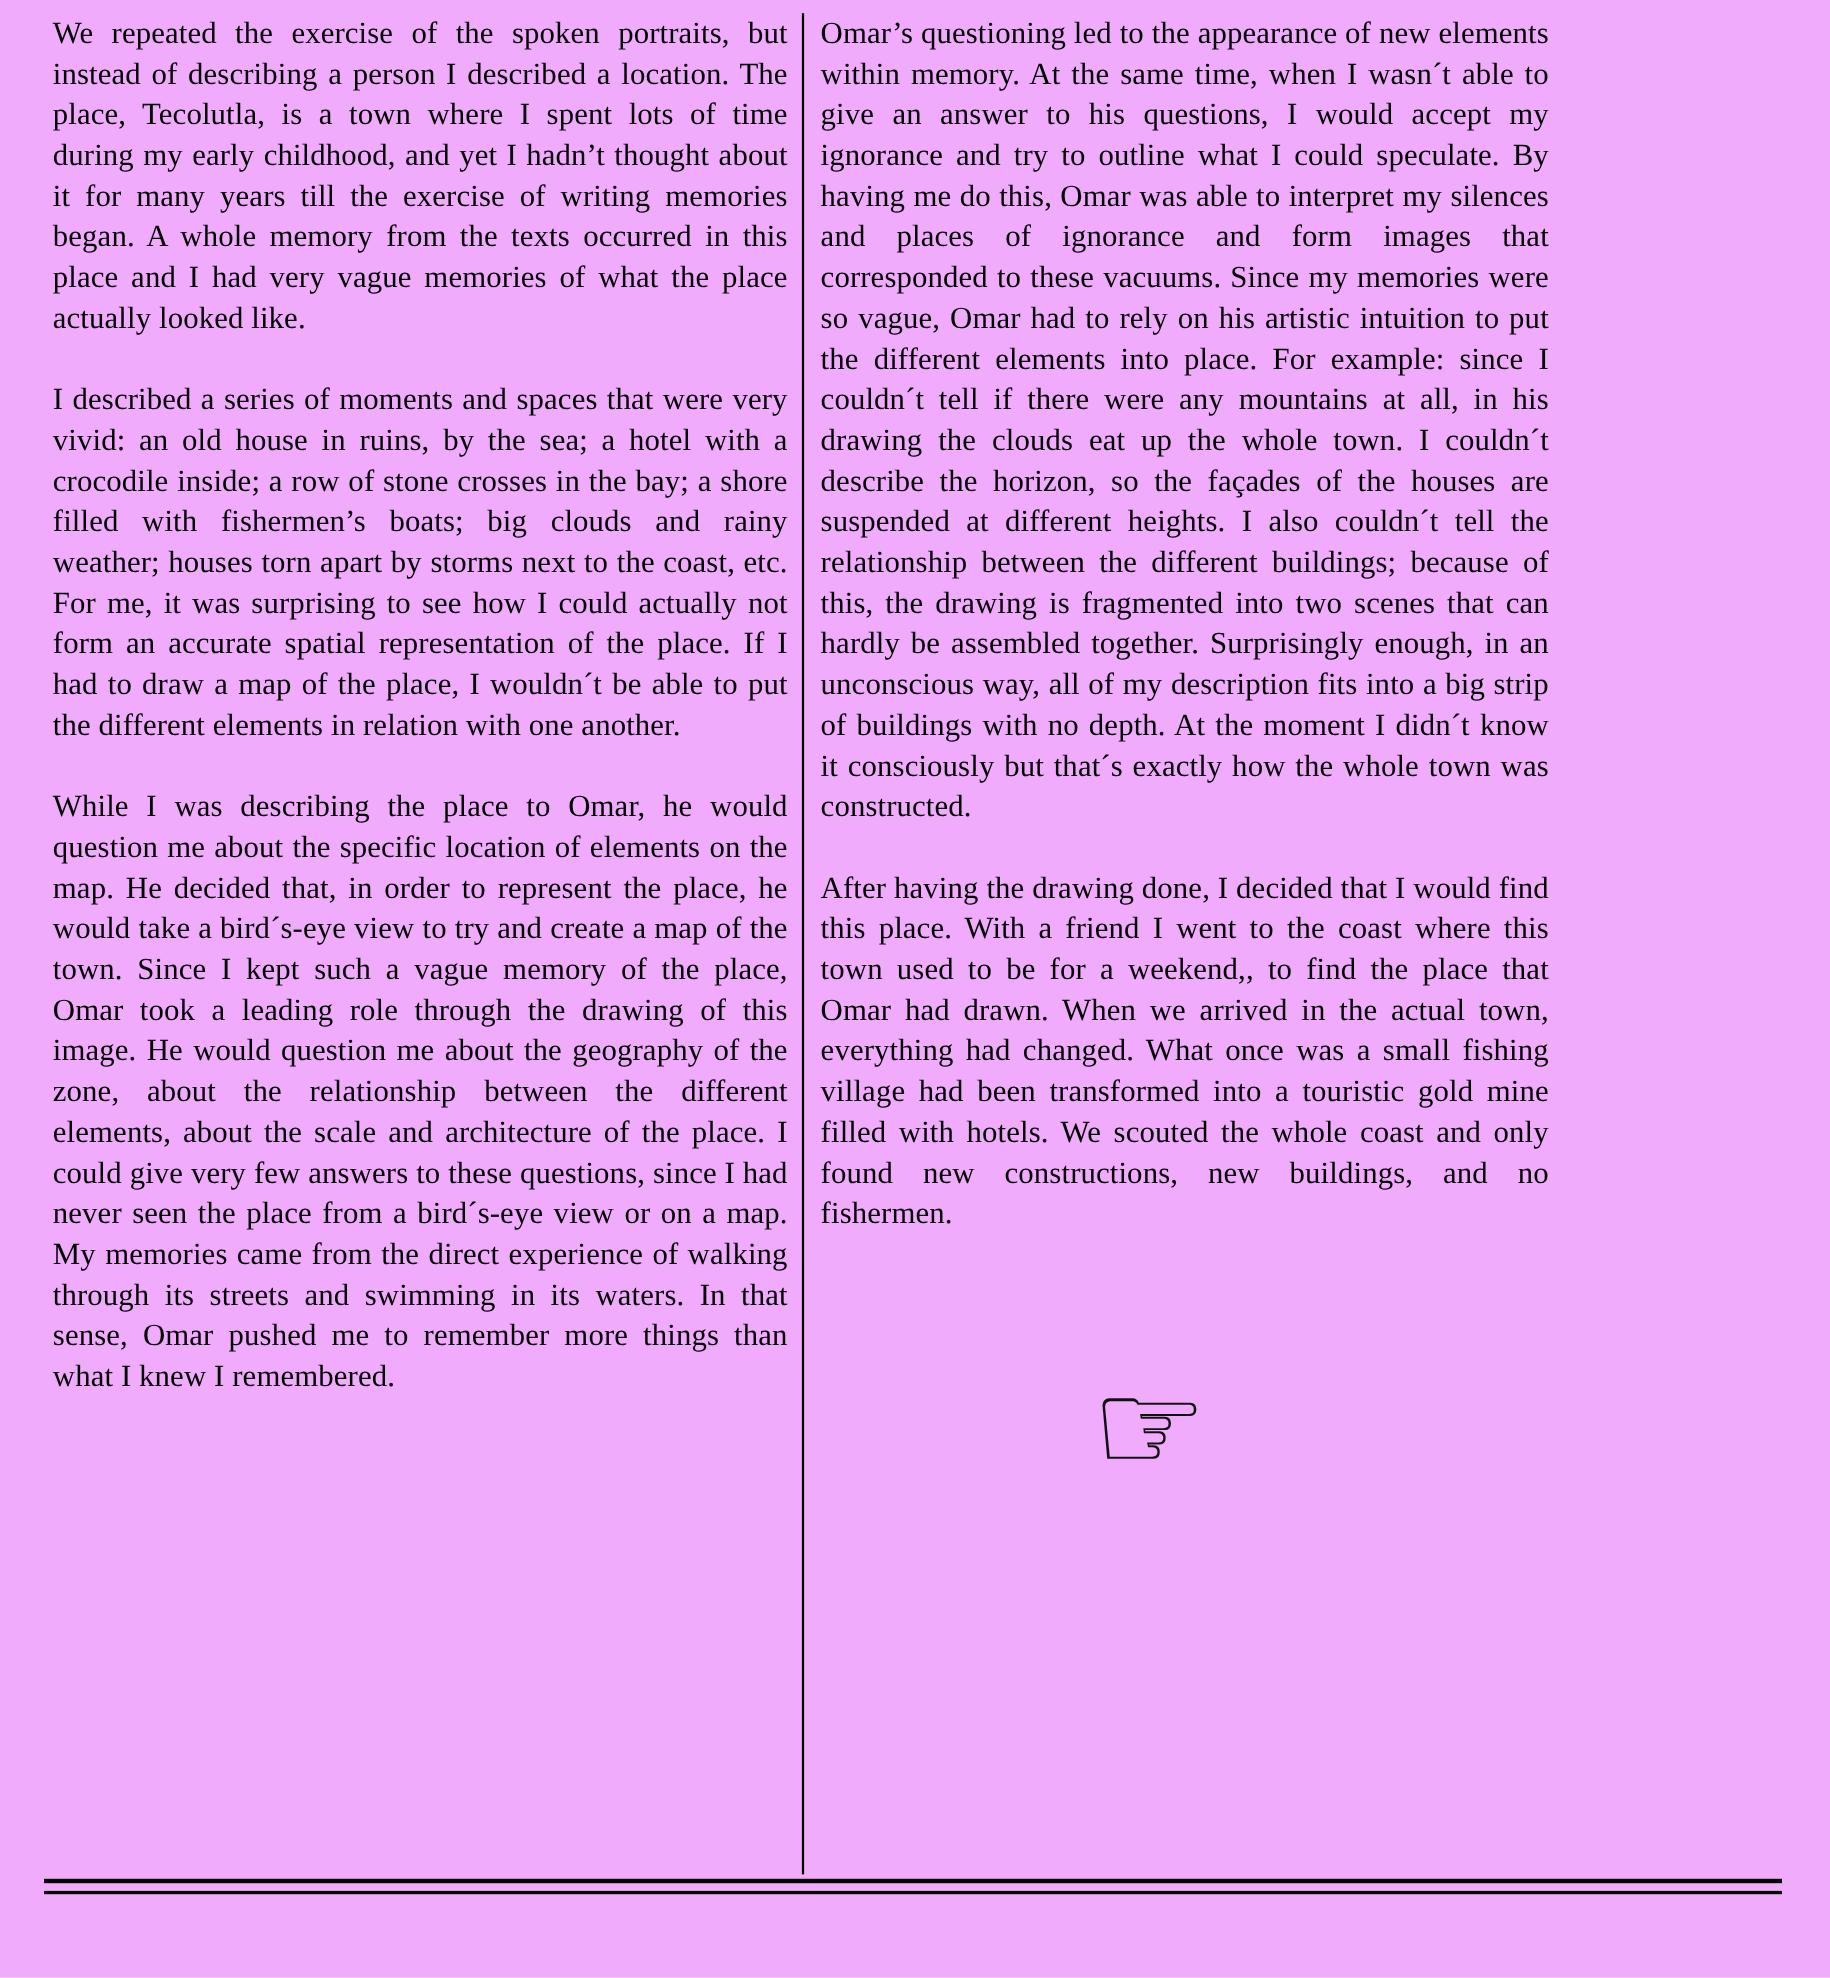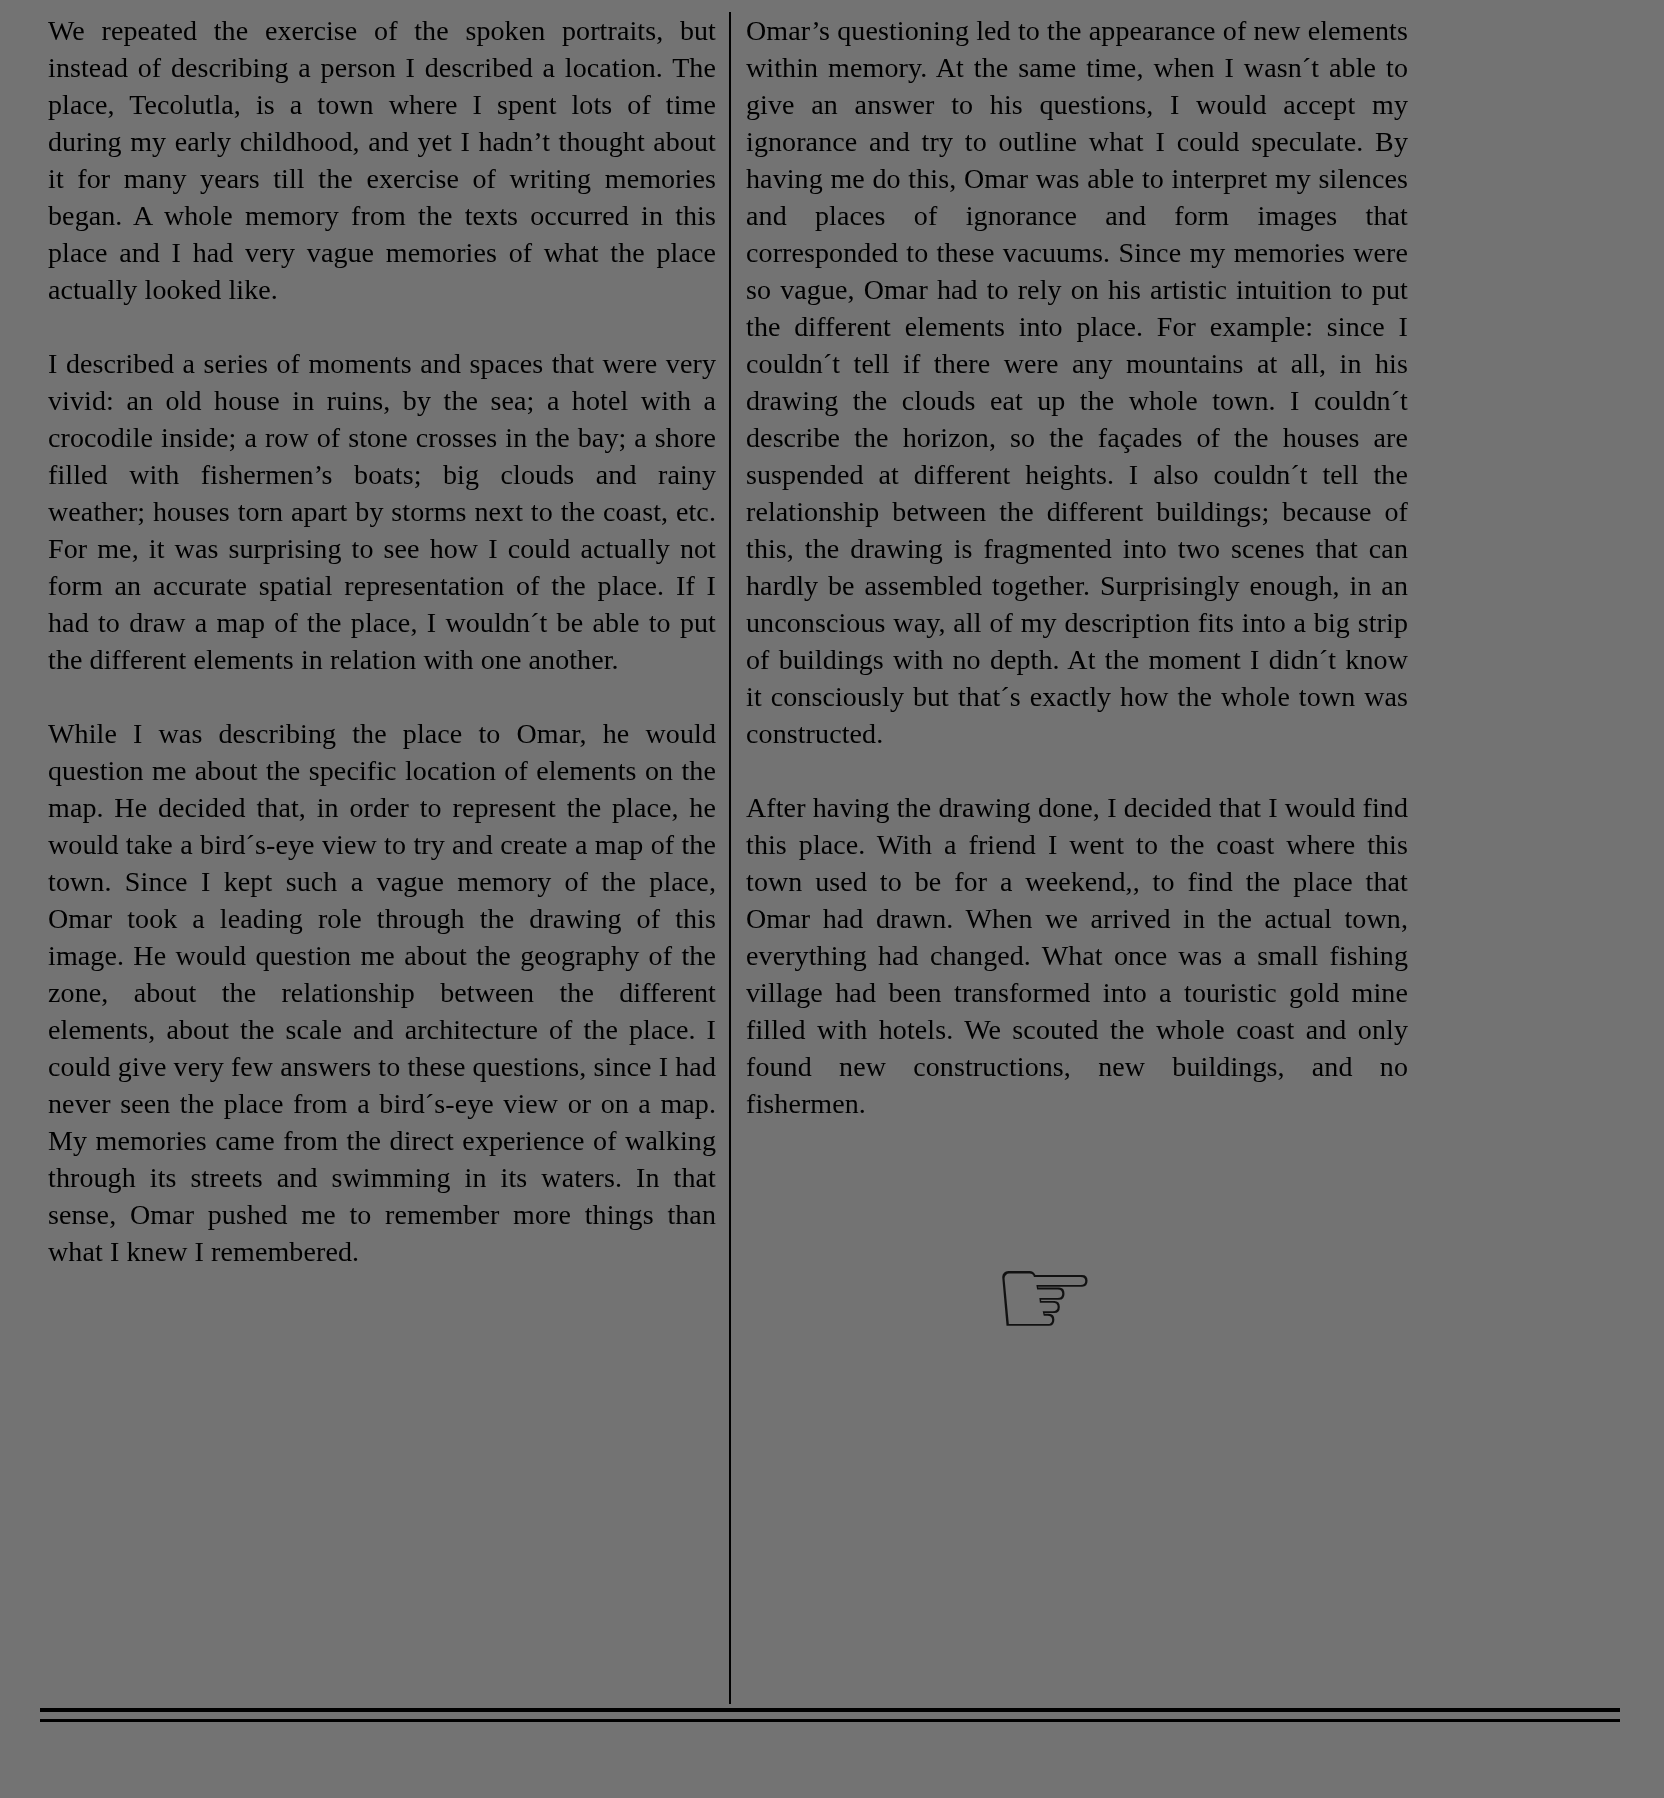--- a/index.html
+++ b/index.html
@@ -4,21 +4,21 @@
 <style>
   html, body {
     margin: 0;
     padding: 0;
     background: #ffffff;
   }
   .page {
     position: relative;
     width: 1664px;
     height: 1798px;
-    background: #737373;
+    background: #f0abfc;
     color: #000000;
     font-family: "Liberation Serif", "DejaVu Serif", serif;
     overflow: hidden;
   }
   .columns {
     position: absolute;
     top: 12px;
     left: 48px;
     display: flex;
     align-items: flex-start;

